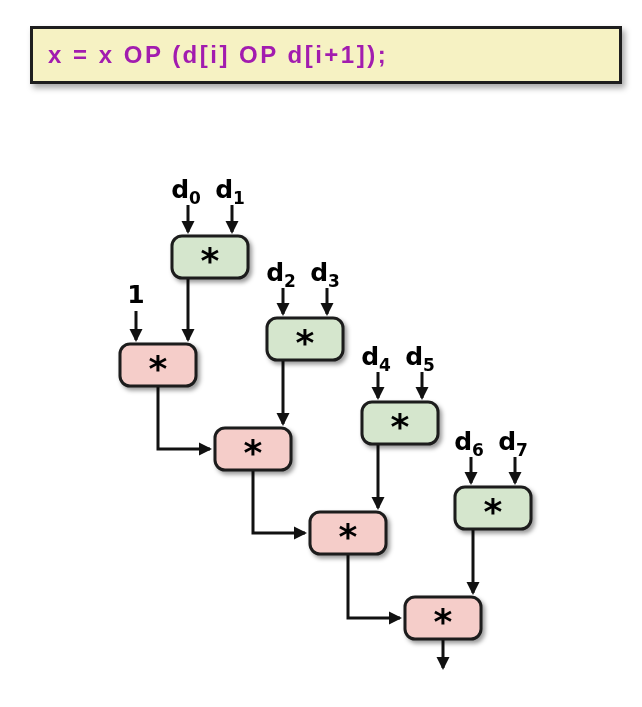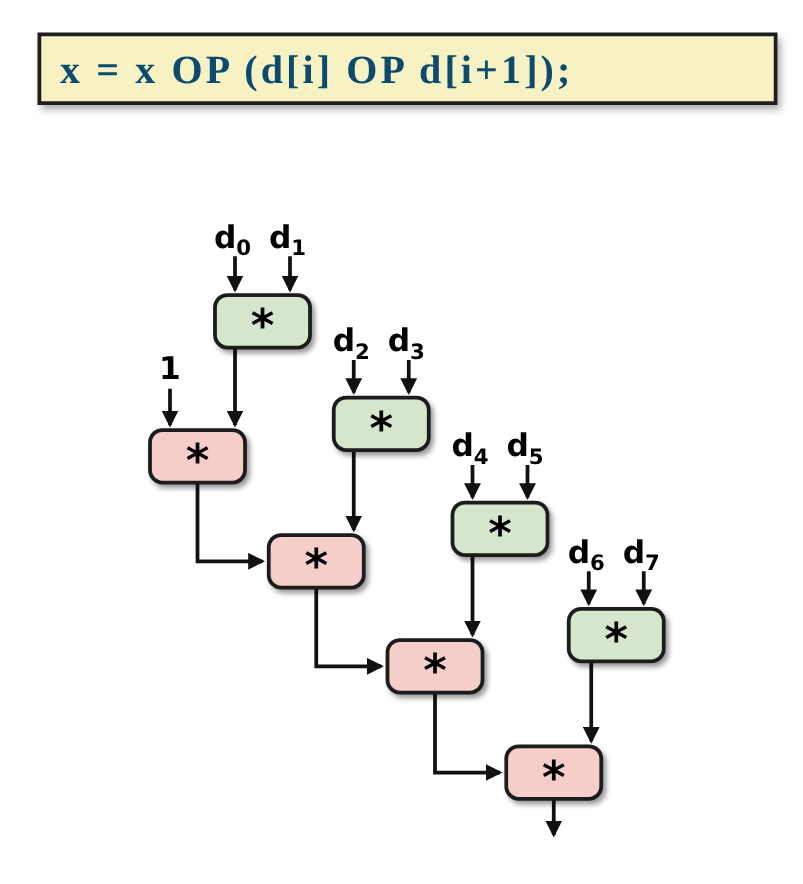--- a/index.html
+++ b/index.html
@@ -14,25 +14,25 @@
     position:absolute; left:30px; top:26px;
     width:592px; height:58px;
     box-sizing:border-box;
     background:var(--code-bg,#f6f2c3);
     border:3px solid #1e1e1e;
     display:flex; align-items:center;
     padding-left:15px;
     box-shadow:3px 4px 6px rgba(0,0,0,0.35);
   }
   .code-text {
-    font-family:Liberation Serif, serif;
+    font-family:Liberation Sans, sans-serif;
     font-weight:bold;
-    font-size:32px;
+    font-size:24px;
     letter-spacing:2.5px;
-    color:#0c4a6e;
+    color:#a21caf;
     white-space:pre;
   }
   svg.diagram { position:absolute; left:0; top:0; }
   .arrow {
     stroke:var(--arrow,#111111);
     stroke-width:3;
     fill:none;
     marker-end:url(#arrowhead);
   }
   .node {

